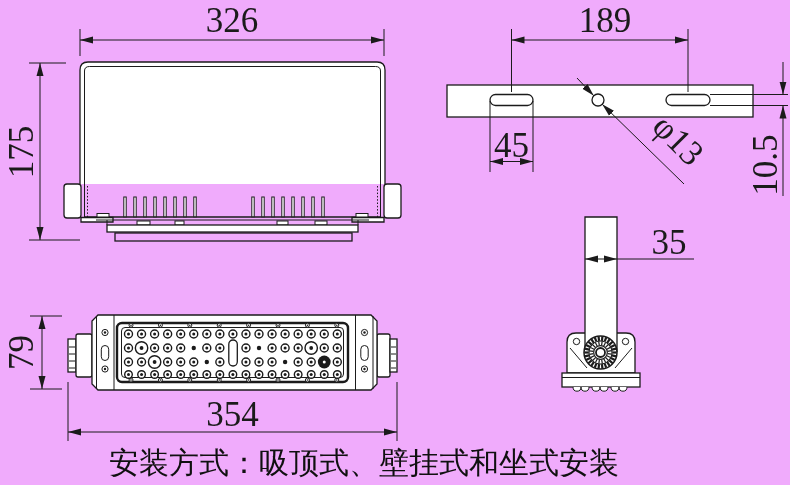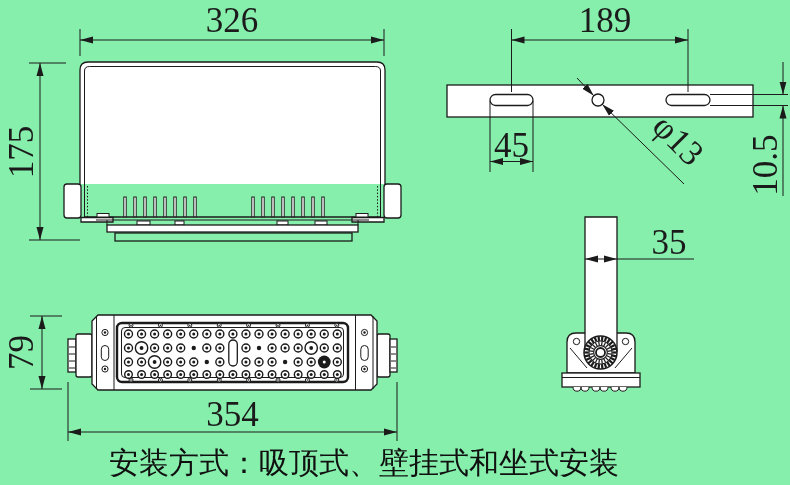--- a/index.html
+++ b/index.html
@@ -1,16 +1,16 @@
 <!DOCTYPE html>
 <html><head>
 <meta charset="utf-8">
 <style>
   html,body{margin:0;padding:0;background:#ffffff;}
-  #stage{position:relative;width:790px;height:485px;background:#86efac;overflow:hidden;
+  #stage{position:relative;width:790px;height:485px;background:#f0abfc;overflow:hidden;
          font-family:"Liberation Sans",sans-serif;}
   svg{display:block;}
   .ln{stroke:#1b1b1b;stroke-width:1.3;fill:none;}
   .thin{stroke:#1b1b1b;stroke-width:1;fill:none;}
   .wf{fill:#ffffff;}
   .dk{fill:#1b1b1b;}
   .t{font-family:"Liberation Serif",serif;font-size:35px;fill:#1b1b1b;}
   .cap{font-family:"Liberation Sans",sans-serif;font-size:30px;fill:#101010;letter-spacing:0px;}
 </style>
 </head>

